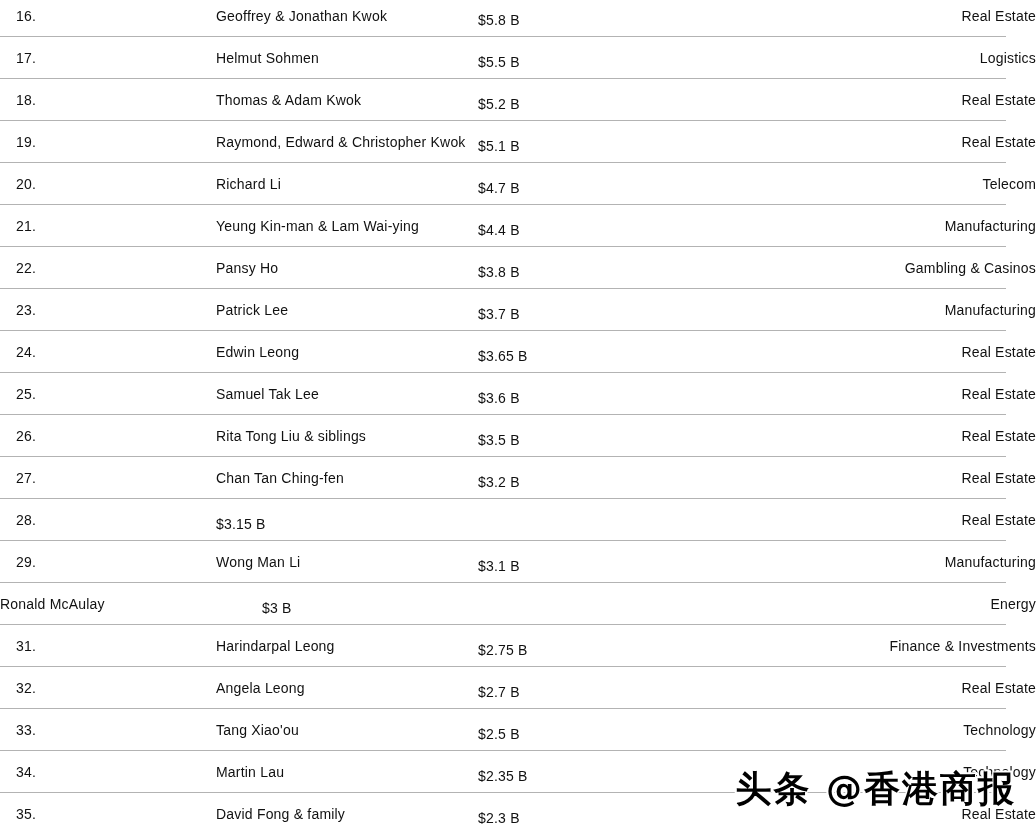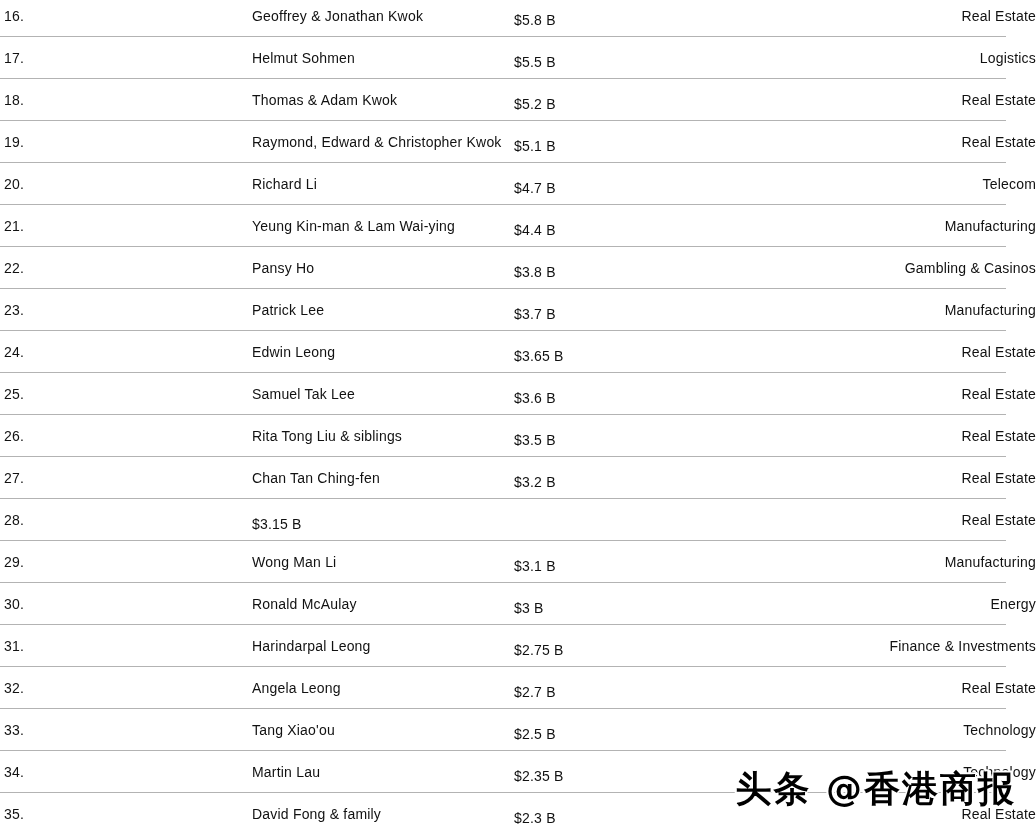--- a/index.html
+++ b/index.html
@@ -37,21 +37,21 @@
     background: #b3b3b3;
   }
   .cell {
     font-size: 14px;
     font-weight: 500;
     color: #111111;
     letter-spacing: 0.2px;
     white-space: nowrap;
     box-sizing: border-box;
   }
-  .cell.rank     { width: 252px; padding-left: 4px; }
+  .cell.rank     { width: 216px; padding-left: 16px; }
   .cell.name     { width: 262px; }
   .cell.value    { width: 249px; margin-top: 8px; }
   .cell.industry { flex: 1; text-align: right; }
   .watermark {
     position: absolute;
     right: 20px;
     bottom: 13px;
     font-size: 36px;
     font-weight: bold;
     color: #000000;
@@ -148,21 +148,20 @@
       <div class="cell value">$3.15 B</div>
       <div class="cell industry">Real Estate</div>
     </div>
     <div class="row">
       <div class="cell rank">29.</div>
       <div class="cell name">Wong Man Li</div>
       <div class="cell value">$3.1 B</div>
       <div class="cell industry">Manufacturing</div>
     </div>
     <div class="row">
-      <div class="cell rank">30.</div>
       <div class="cell name">Ronald McAulay</div>
       <div class="cell value">$3 B</div>
       <div class="cell industry">Energy</div>
     </div>
     <div class="row">
       <div class="cell rank">31.</div>
       <div class="cell name">Harindarpal Leong</div>
       <div class="cell value">$2.75 B</div>
       <div class="cell industry">Finance &amp; Investments</div>
     </div>

